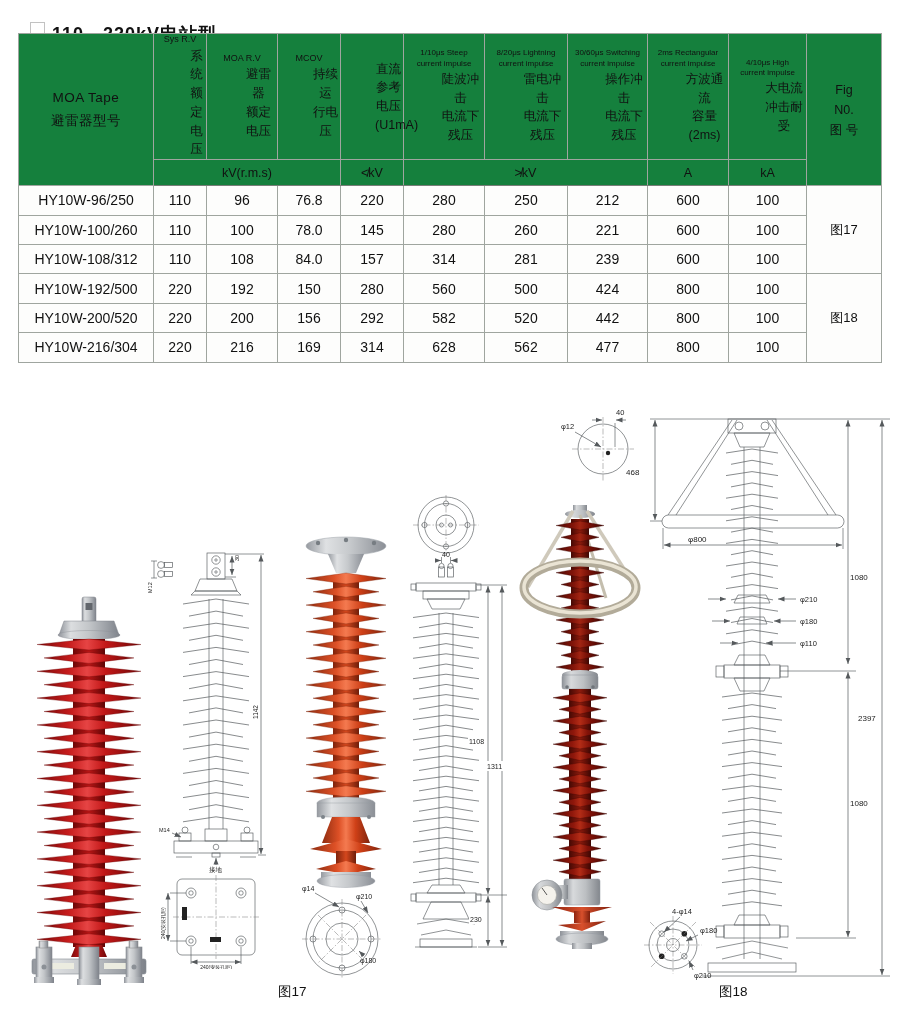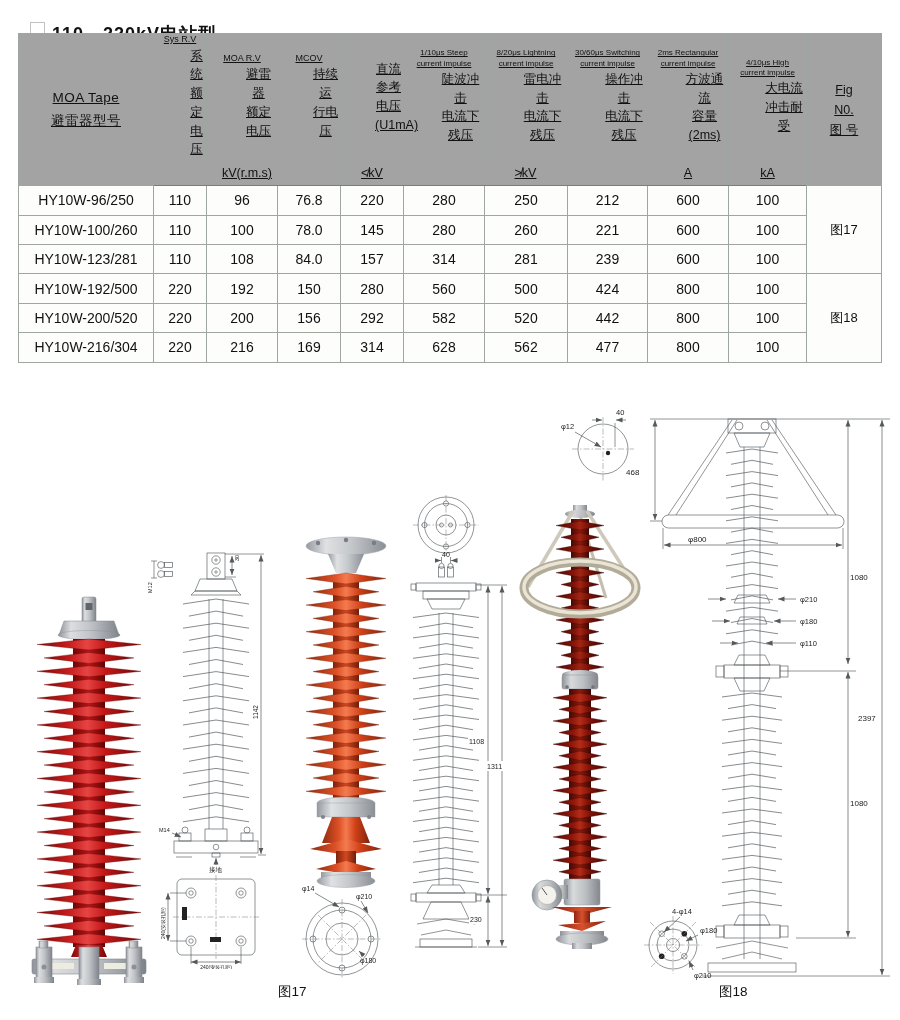--- a/index.html
+++ b/index.html
@@ -9,21 +9,21 @@
   
   .title{position:absolute;left:30px;top:22px;display:flex;}
   .title .sq{width:13px;height:13px;border:1.5px solid #c2c2c2;margin-right:7px;}
   .title .tx{font-size:18px;font-weight:bold;letter-spacing:1px;}
 
   
   #spec-table{position:absolute;left:18px;top:33px;border-collapse:collapse;
               table-layout:fixed;width:863px;border:1.4px solid #6e746e;}
   #spec-table th,#spec-table td{border:1px solid #9fa59f;text-align:center;
               vertical-align:middle;padding:0 1px;}
-  #spec-table thead th{background:#a3a3a3;font-weight:normal;text-decoration:underline;}
+  #spec-table thead th{background:#15803d;font-weight:normal;}
   #spec-table thead tr.units th{height:25px;font-size:12.5px;}
   #spec-table thead tr.main th{height:85px;}
   #spec-table thead tr.units th{border-bottom:1.3px solid #787e78;}
   .he{display:block;font-size:9px;line-height:1.3;white-space:pre-line;}
   th.sm .he{font-size:8px;}
   .hz{display:block;font-size:12.5px;line-height:1.5;white-space:pre-line;margin-top:1px;padding-left:33px;}
   .m-txt{display:block;font-size:13.5px;line-height:1.7;white-space:pre-line;letter-spacing:.5px;}
   .fig-h{display:block;font-size:12.5px;line-height:1.6;white-space:pre-line;}
   #spec-table tbody td{background:#fdfdfc;font-size:14px;height:28.4px;
               border-top:1px solid #b4bab4;}
@@ -152,21 +152,21 @@
         <td>100</td>
         <td>78.0</td>
         <td>145</td>
         <td>280</td>
         <td>260</td>
         <td>221</td>
         <td>600</td>
         <td>100</td>
       </tr>
       <tr>
-        <td>HY10W-123/281</td>
+        <td>HY10W-108/312</td>
         <td>110</td>
         <td>108</td>
         <td>84.0</td>
         <td>157</td>
         <td>314</td>
         <td>281</td>
         <td>239</td>
         <td>600</td>
         <td>100</td>
       </tr>

